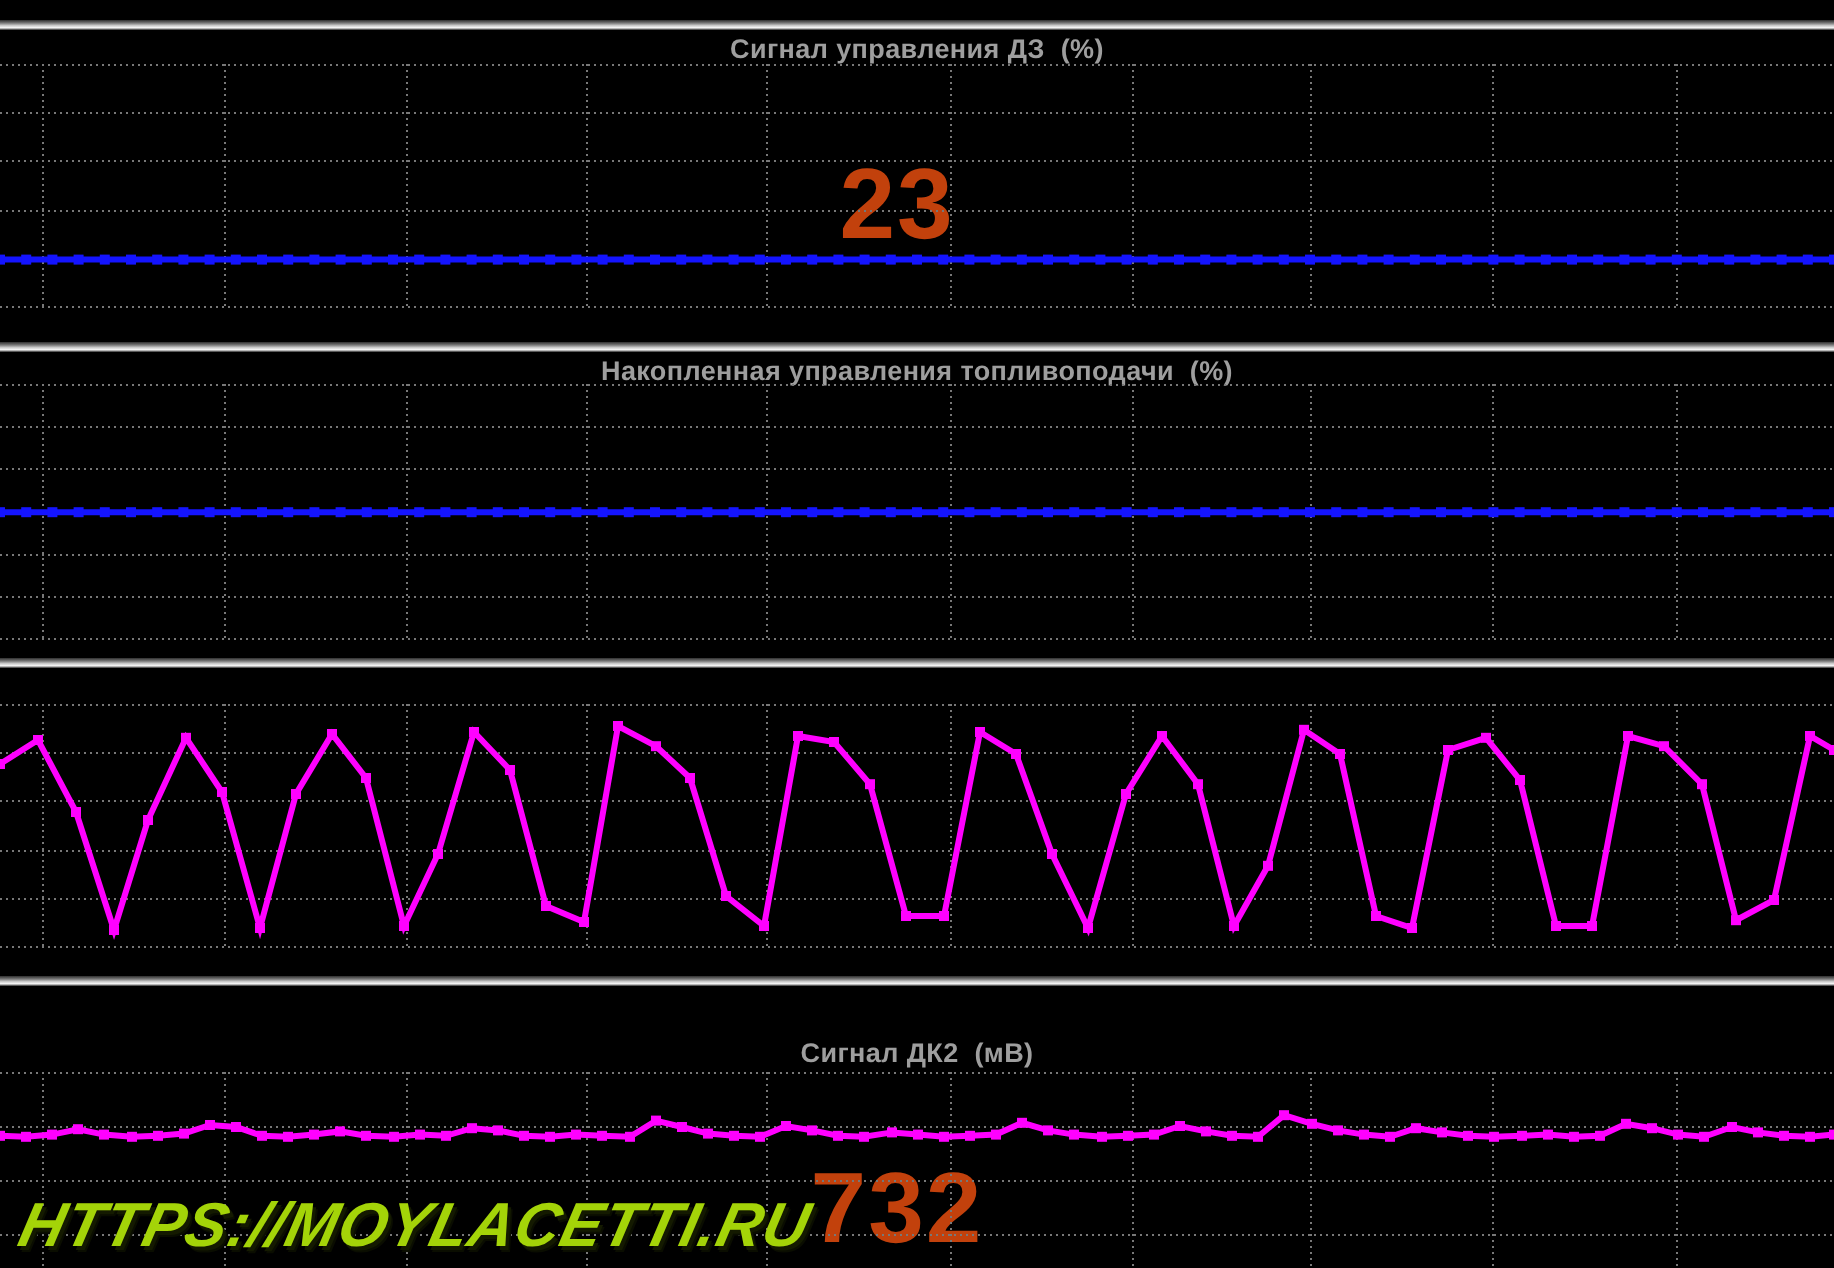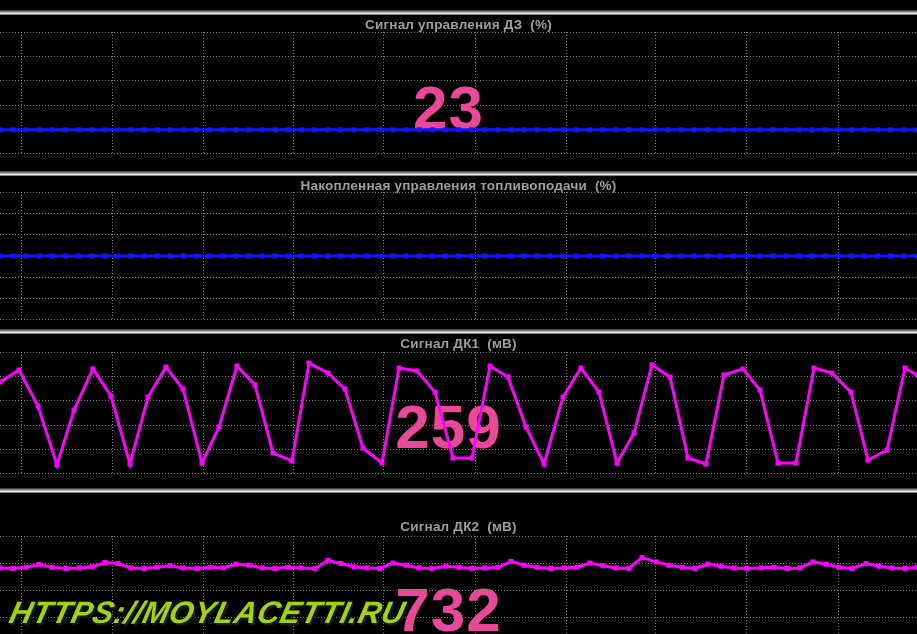--- a/index.html
+++ b/index.html
@@ -11,21 +11,21 @@
     position:absolute;left:0;width:917px;height:5px;z-index:4;
     background:linear-gradient(to bottom,#2e2e2e 0%,#787878 30%,#c9c9c9 55%,#f8f8f8 78%,#2a2a2a 100%);
   }
   .panel{position:absolute;left:0;width:917px;background:#000;}
   .ptitle{
     position:absolute;top:2px;left:0;width:917px;text-align:center;z-index:2;
     color:#9e9e9e;font-size:13.5px;font-weight:bold;white-space:pre;letter-spacing:0.2px;
   }
   .pvalue{
     position:absolute;top:62px;left:0;width:897px;text-align:center;z-index:1;
-    color:#ec4899;font-size:62px;font-weight:bold;line-height:1;letter-spacing:1px;
+    color:#c2410c;font-size:50px;font-weight:bold;line-height:1;letter-spacing:1px;
   }
   .wave{position:absolute;left:0;top:0;z-index:3;display:block;}
   .watermark{
     position:absolute;left:6px;top:595px;z-index:9;
     font-style:italic;font-weight:bold;font-size:31px;letter-spacing:0.5px;
     transform:skewX(-13deg);transform-origin:left bottom;
     text-shadow:2px 2px 0 #141a00,3px 3px 0 #0a0d00;
     white-space:pre;
   }
 </style>
@@ -224,22 +224,20 @@
         <rect x="875.2" y="77.6" width="5" height="5" fill="#1414ff"></rect>
         <rect x="888.3" y="77.6" width="5" height="5" fill="#1414ff"></rect>
         <rect x="901.4" y="77.6" width="5" height="5" fill="#1414ff"></rect>
         <rect x="914.5" y="77.6" width="5" height="5" fill="#1414ff"></rect>
       </svg>
   </section>
 
   <div class="divider" style="top:329px"></div>
 
   <section class="panel" style="top:334px;height:154px">
-    <div class="ptitle">Сигнал ДК1  (мВ)</div>
-    <div class="pvalue">259</div>
     <svg class="wave" width="917" height="154" viewBox="0 0 917 154">
         <line x1="0" y1="18.5" x2="917" y2="18.5" stroke="#787878" stroke-width="1" stroke-dasharray="1 2" shape-rendering="crispEdges"></line>
         <line x1="0" y1="42.5" x2="917" y2="42.5" stroke="#787878" stroke-width="1" stroke-dasharray="1 2" shape-rendering="crispEdges"></line>
         <line x1="0" y1="66.5" x2="917" y2="66.5" stroke="#787878" stroke-width="1" stroke-dasharray="1 2" shape-rendering="crispEdges"></line>
         <line x1="0" y1="91.5" x2="917" y2="91.5" stroke="#787878" stroke-width="1" stroke-dasharray="1 2" shape-rendering="crispEdges"></line>
         <line x1="0" y1="115.5" x2="917" y2="115.5" stroke="#787878" stroke-width="1" stroke-dasharray="1 2" shape-rendering="crispEdges"></line>
         <line x1="0" y1="139.5" x2="917" y2="139.5" stroke="#787878" stroke-width="1" stroke-dasharray="1 2" shape-rendering="crispEdges"></line>
         <line x1="21.5" y1="18" x2="21.5" y2="139" stroke="#787878" stroke-width="1" stroke-dasharray="1 2" shape-rendering="crispEdges"></line>
         <line x1="112.5" y1="18" x2="112.5" y2="139" stroke="#787878" stroke-width="1" stroke-dasharray="1 2" shape-rendering="crispEdges"></line>
         <line x1="203.5" y1="18" x2="203.5" y2="139" stroke="#787878" stroke-width="1" stroke-dasharray="1 2" shape-rendering="crispEdges"></line>

